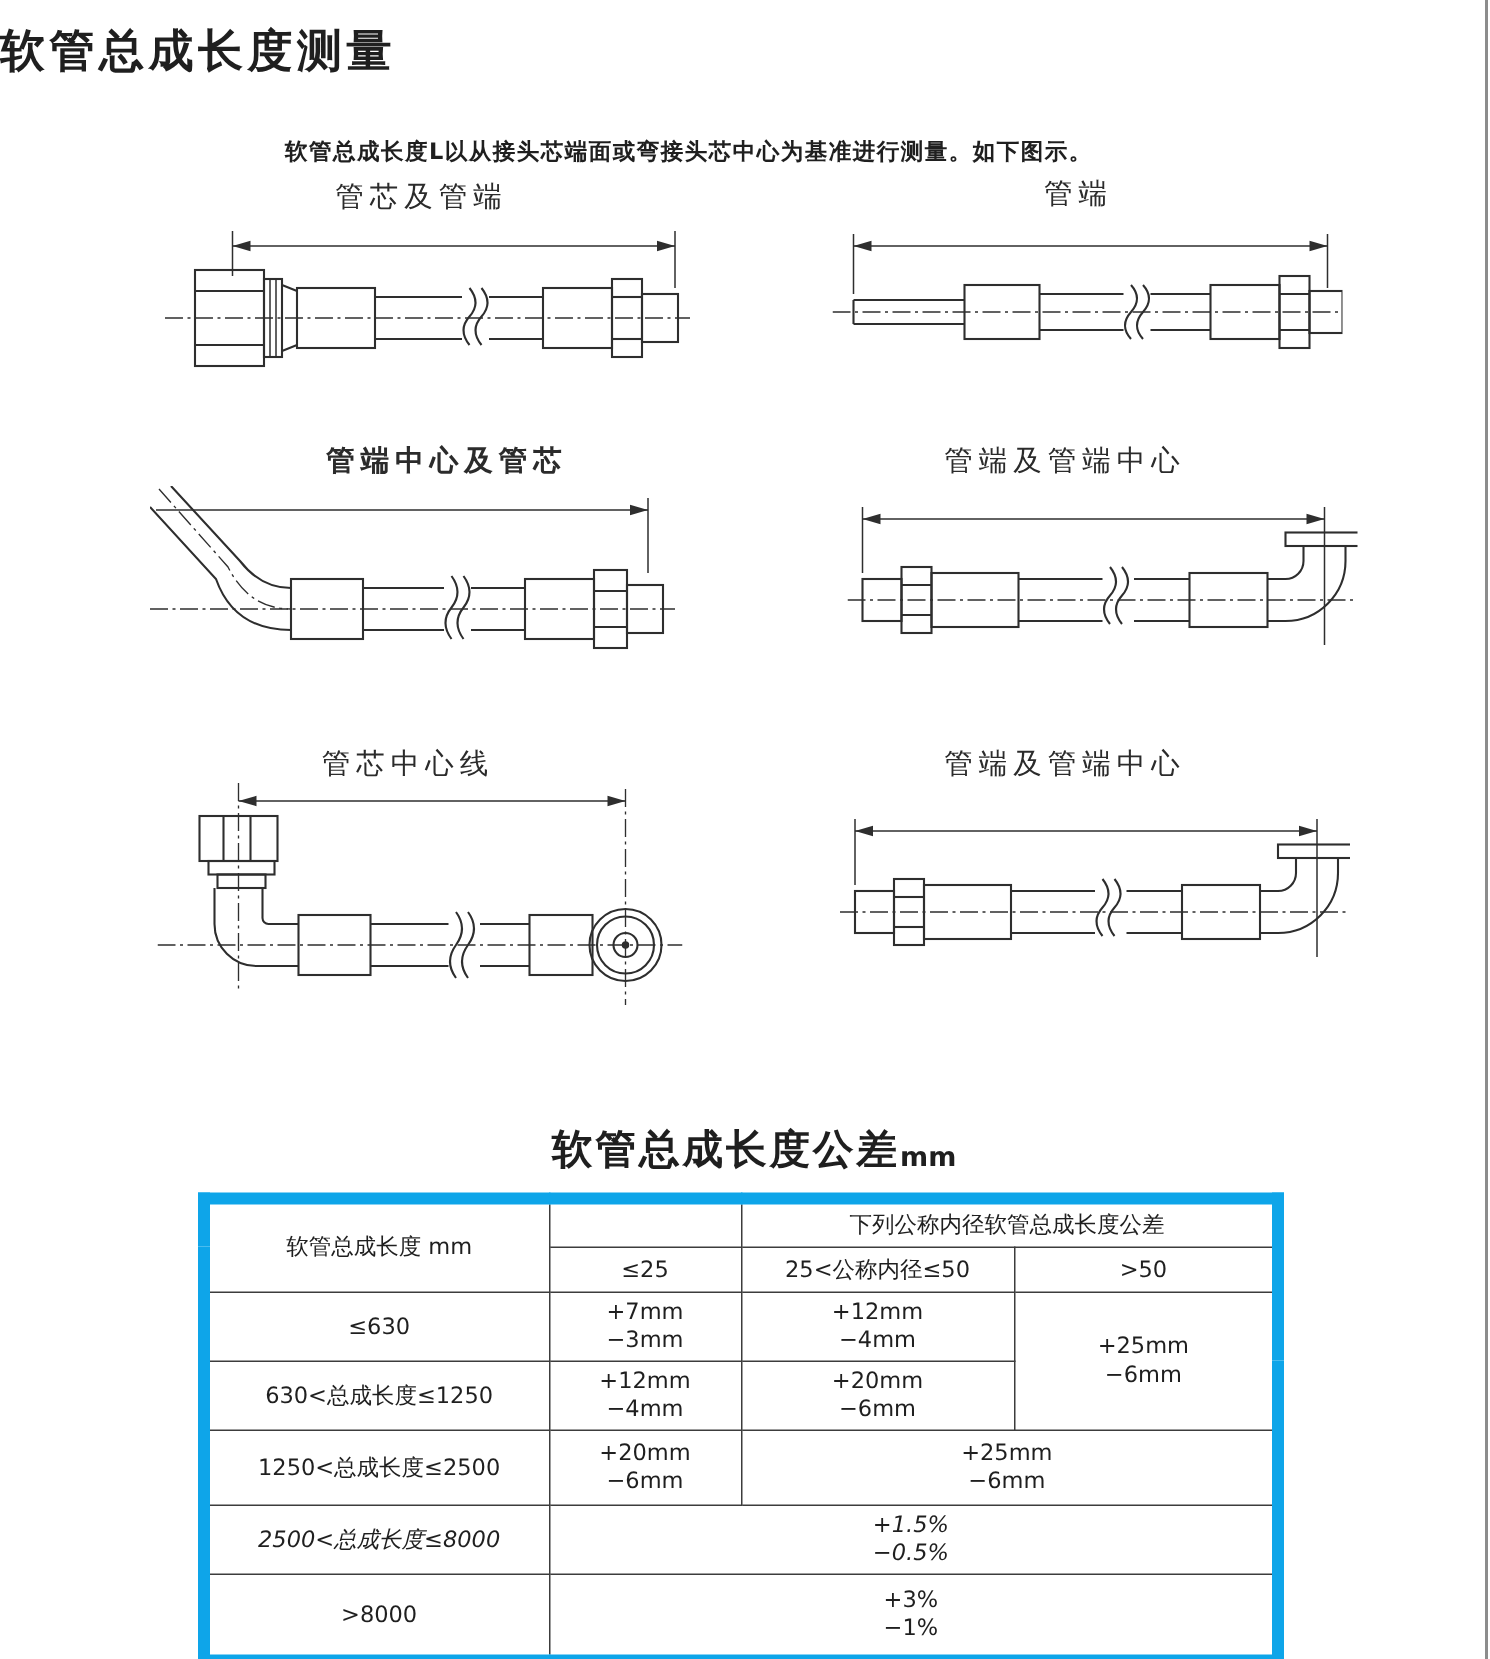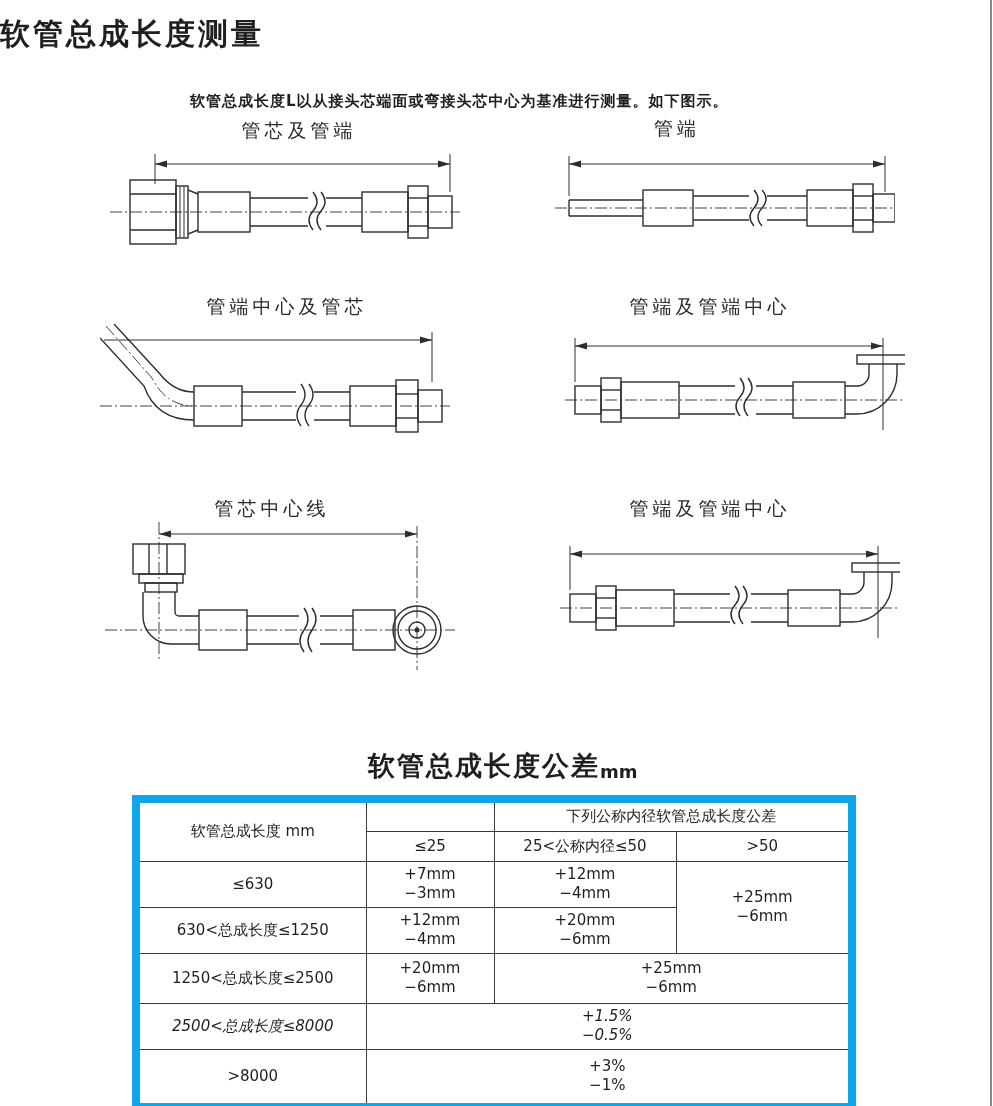--- a/index.html
+++ b/index.html
@@ -48,21 +48,21 @@
 </style>
 </head>
 <body>
 
 <div class="page">
   <div class="page-edge"></div>
 
   <h1 class="title">软管总成长度测量</h1>
   <p class="subtitle">软管总成长度L以从接头芯端面或弯接头芯中心为基准进行测量。如下图示。</p>
 
-  <div class="fig-label" style="left:124px; top:118px; width:350px;">管芯及管端</div>
+  <div class="fig-label" style="left:106px; top:118px; width:350px;">管芯及管端</div>
   <svg class="fig-svg" style="left:110px; top:146px;" width="350" height="108" viewBox="0 0 350 108">
     <g>
       <line class="cl" x1="0" y1="66" x2="350" y2="66"></line>
     </g>
     <g>
       <line class="thin" x1="45" y1="18" x2="340" y2="18"></line>
       <line class="thin" x1="45" y1="8" x2="45" y2="38"></line>
       <line class="thin" x1="340" y1="8" x2="340" y2="46"></line>
       <polygon class="ar" points="45,18 57,14.5 57,21.5"></polygon>
       <polygon class="ar" points="340,18 328,14.5 328,21.5"></polygon>
@@ -96,21 +96,21 @@
     <g>
       <rect class="s" x="298" y="40" width="20" height="52"></rect>
       <line class="s" x1="298" y1="52" x2="318" y2="52"></line>
       <line class="s" x1="298" y1="80" x2="318" y2="80"></line>
     </g>
     <g>
       <rect class="s" x="318" y="50" width="24" height="32"></rect>
     </g>
   </svg>
 
-  <div class="fig-label" style="left:507px; top:116px; width:340px;">管端</div>
+  <div class="fig-label" style="left:549px; top:116px; width:340px;">管端</div>
   <svg class="fig-svg" style="left:555px; top:150px;" width="340" height="95" viewBox="0 0 340 95">
     <g>
       <line class="cl" x1="0" y1="58" x2="340" y2="58"></line>
     </g>
     <g>
       <line class="thin" x1="14" y1="14" x2="330" y2="14"></line>
       <line class="thin" x1="14" y1="6" x2="14" y2="46"></line>
       <line class="thin" x1="330" y1="6" x2="330" y2="42"></line>
       <polygon class="ar" points="14,14 26,10.5 26,17.5"></polygon>
       <polygon class="ar" points="330,14 318,10.5 318,17.5"></polygon>
@@ -139,21 +139,21 @@
     <g>
       <rect class="s" x="298" y="34" width="20" height="48"></rect>
       <line class="s" x1="298" y1="46" x2="318" y2="46"></line>
       <line class="s" x1="298" y1="70" x2="318" y2="70"></line>
     </g>
     <g>
       <rect class="s" x="318" y="44" width="22" height="28"></rect>
     </g>
   </svg>
 
-  <div class="fig-label" style="left:112px; top:294px; width:350px;">管端中心及管芯</div>
+  <div class="fig-label" style="left:123px; top:294px; width:350px;font-weight:bold;">管端中心及管芯</div>
   <svg class="fig-svg" style="left:100px; top:324px;" width="350" height="122" viewBox="0 0 350 122">
     <g>
       <line class="cl" x1="0" y1="82" x2="350" y2="82"></line>
       <path class="cl" d="M 6 2 L 52 54 Q 66 82 94 82"></path>
     </g>
     <g>
       <line class="thin" x1="4" y1="16" x2="332" y2="16"></line>
       <line class="thin" x1="332" y1="8" x2="332" y2="58"></line>
       <polygon class="ar" points="332,16 320,12.5 320,19.5"></polygon>
     </g>

